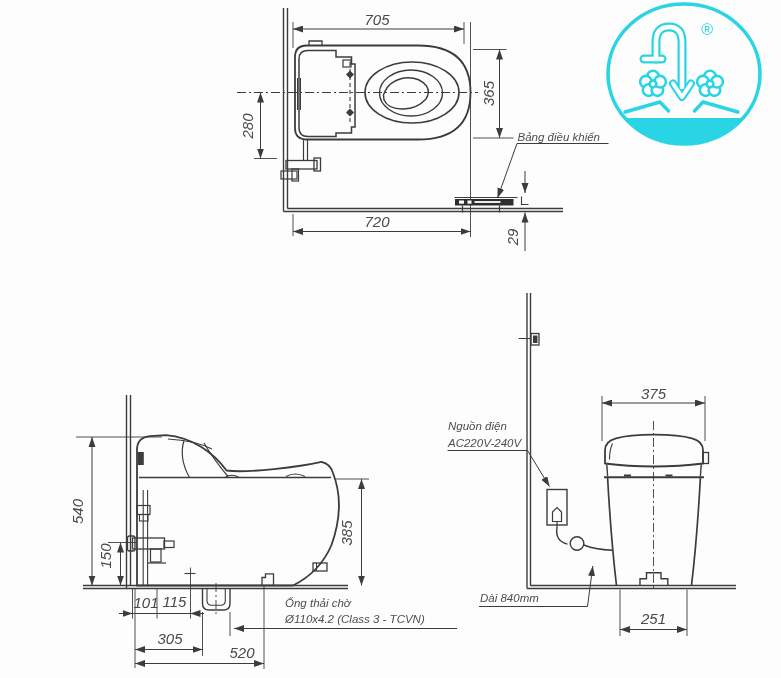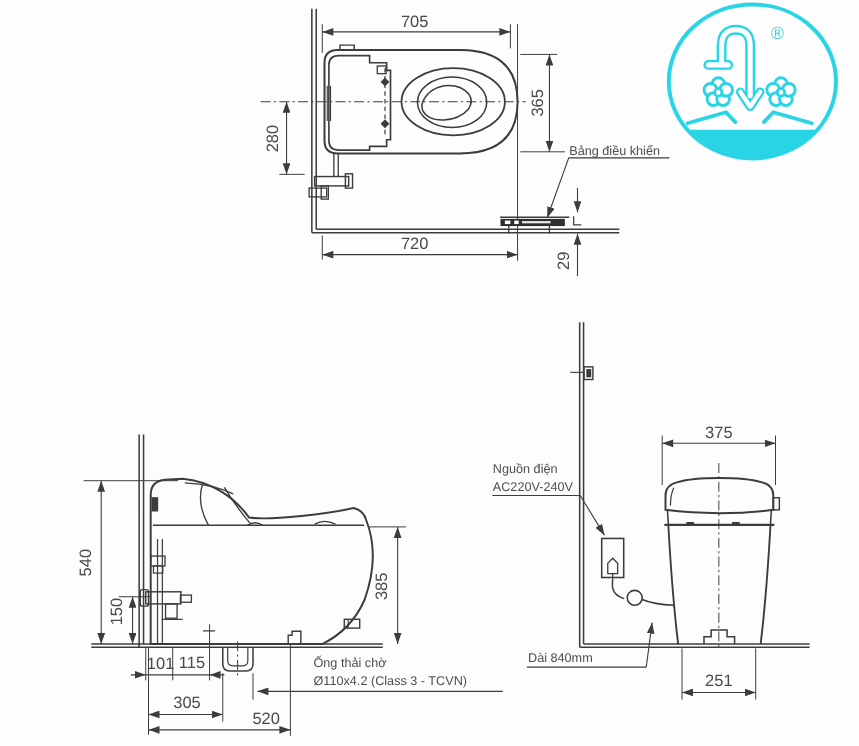--- a/index.html
+++ b/index.html
@@ -1,17 +1,17 @@
 <!DOCTYPE html>
 <html><head>
 <meta charset="utf-8">
 <style>
   html,body{margin:0;padding:0;background:#fdfdfd;}
   .canvas{position:relative;width:781px;height:678px;background:#fdfdfd;overflow:hidden;
-          font-family:"Liberation Sans", sans-serif;}
+          font-family:"Liberation Sans", sans-serif;font-style:italic;}
   svg text{font-family:"Liberation Sans", sans-serif;}
   .dimtxt{fill:#4a4a4a;font-size:15px;}
   .lbltxt{fill:#4d4d4d;font-size:11.5px;}
   .ln{stroke:#3c3c3c;fill:none;}
   .cy{stroke:#29d5e4;fill:none;}
 </style>
 </head>
 <body>
 
 <div class="canvas">

